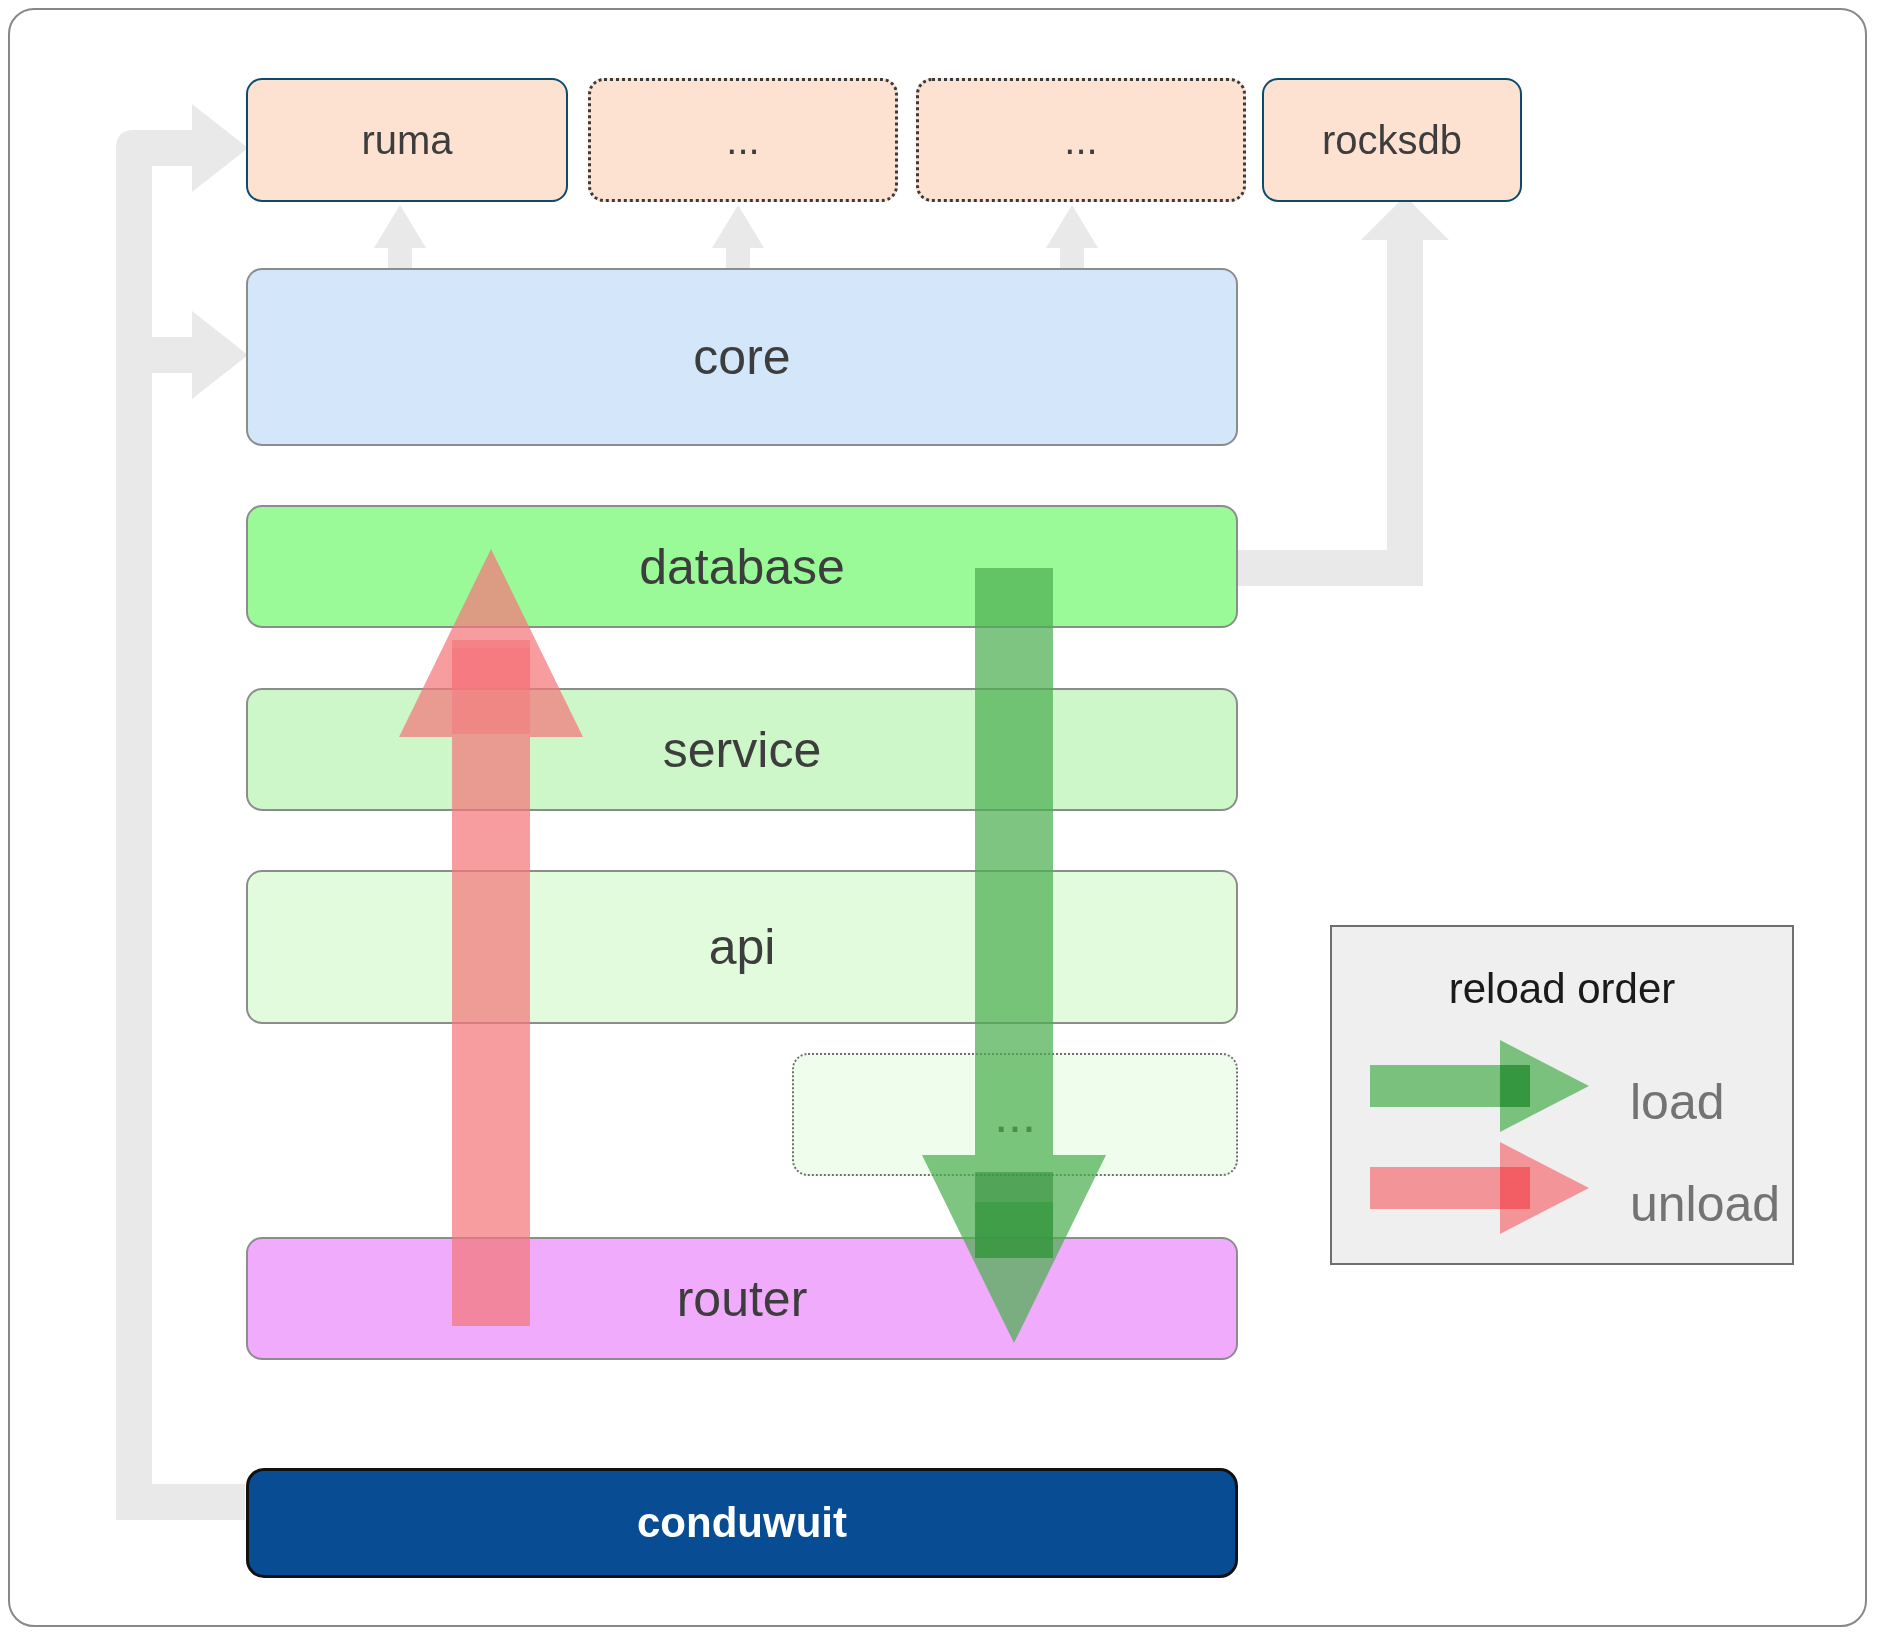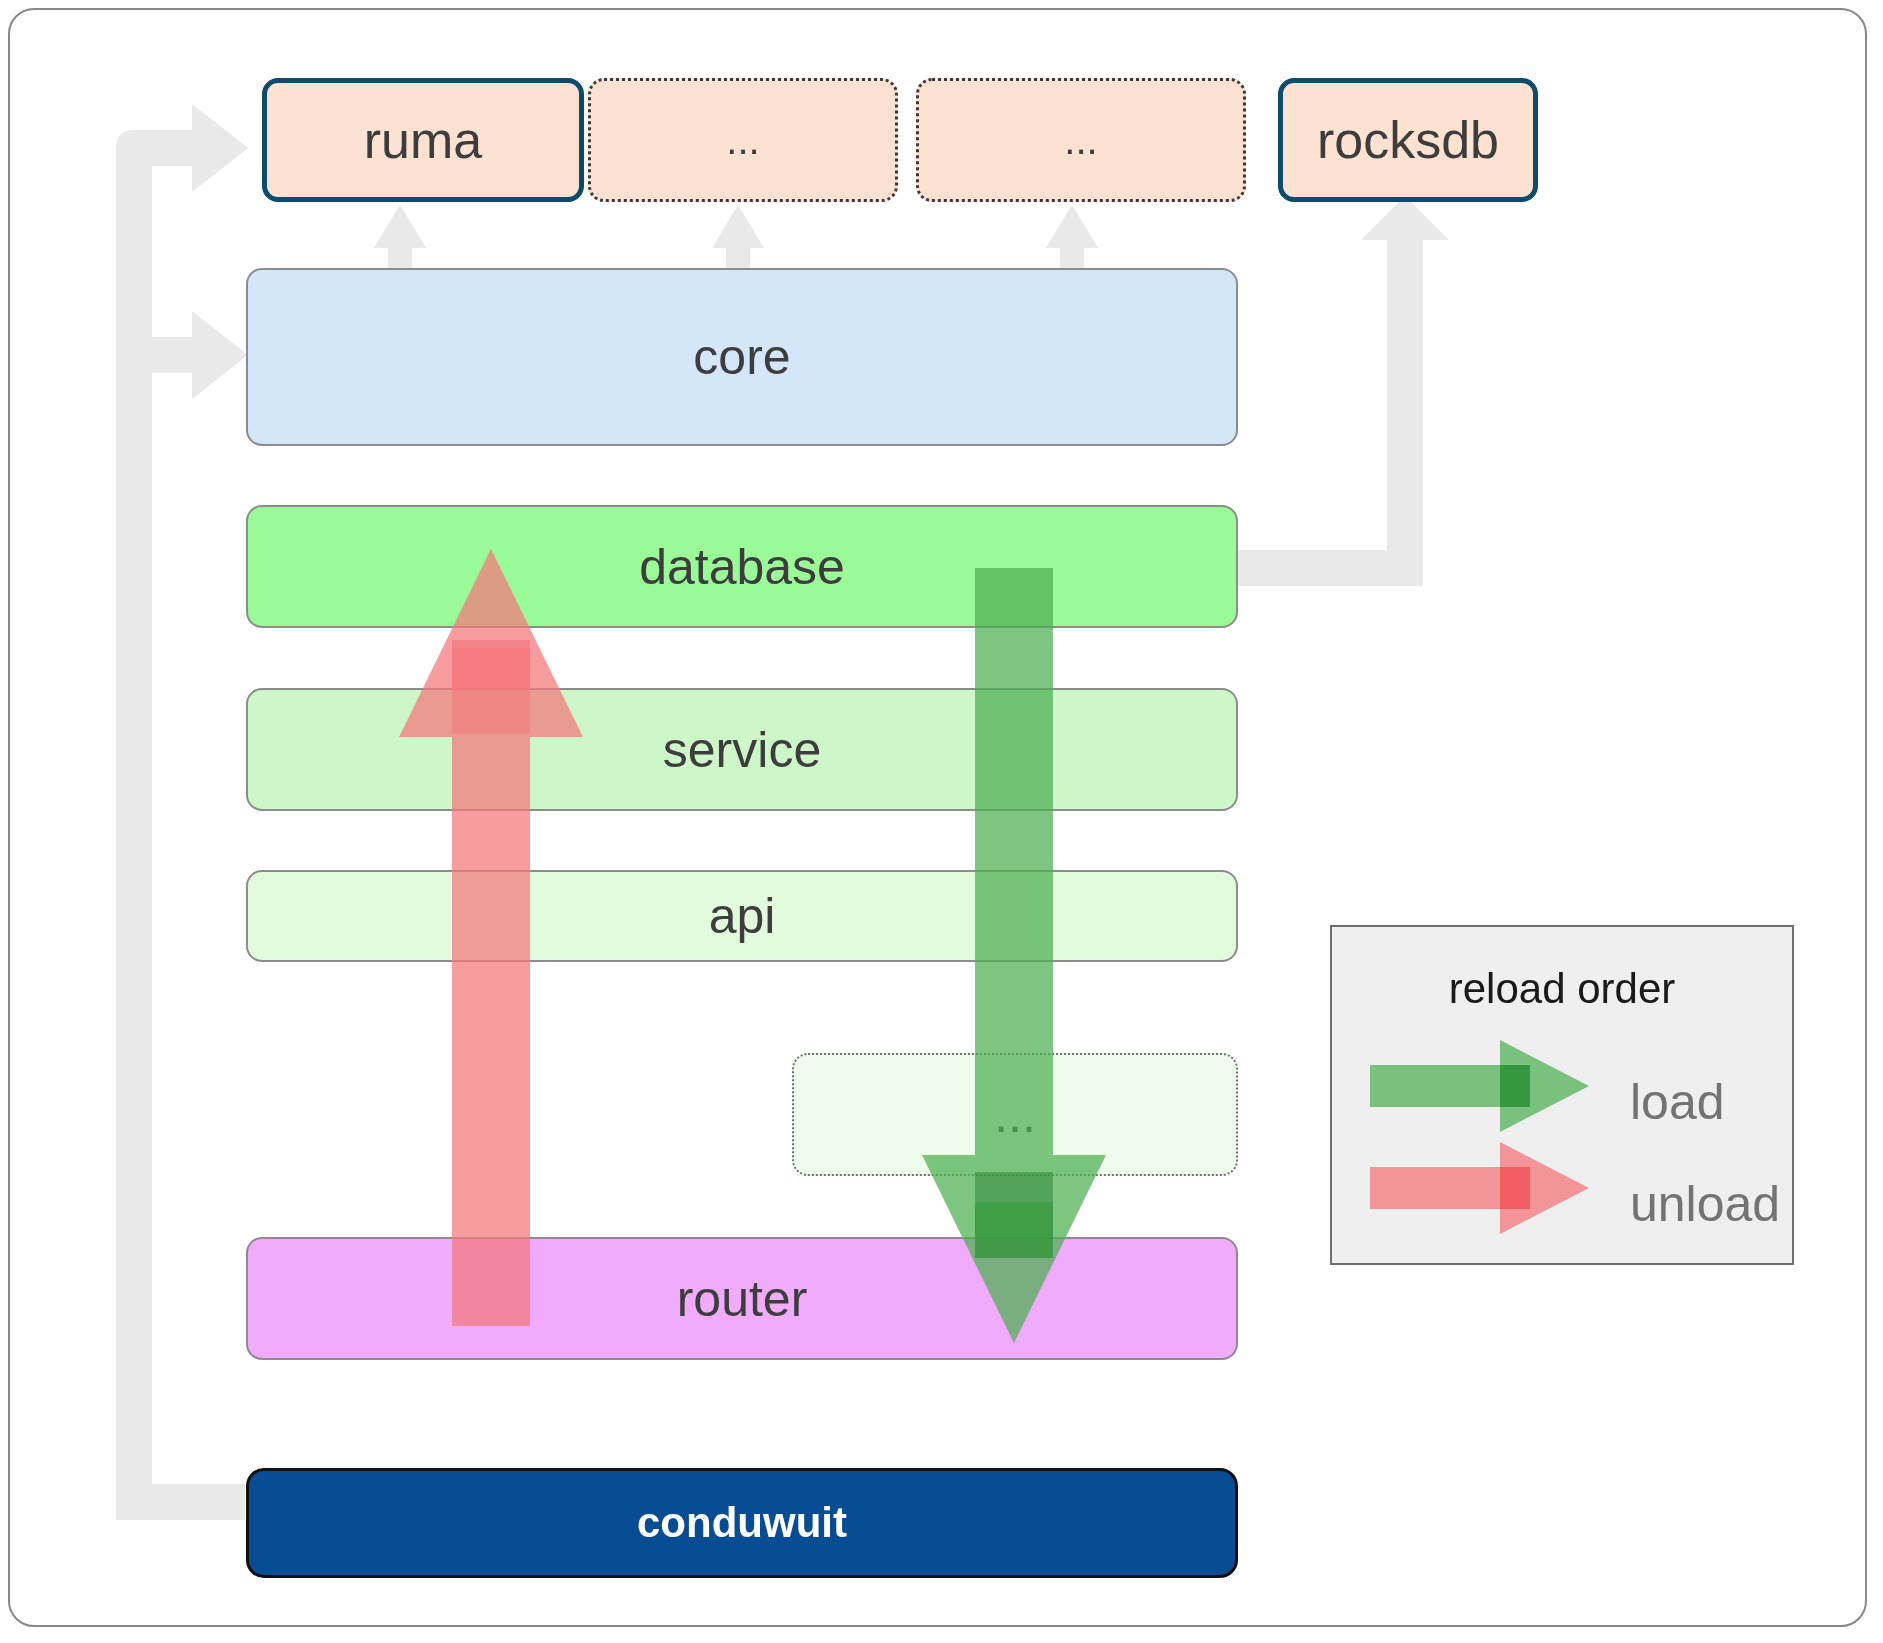--- a/index.html
+++ b/index.html
@@ -44,24 +44,23 @@
     align-items: center;
     justify-content: center;
     border-radius: 14px;
     color: #3d3d3d;
     font-size: 50px;
     font-family: "Liberation Sans", sans-serif;
     text-align: center;
   }
   .node-dep {
     background: #fde2d1;
-    border: 5px solid #0c4a6e;
-    border-radius: 16px;
-    font-size: 52px;
-    margin-left: 16px;
+    border: 2px solid #0c4a6e;
+    border-radius: 16px;
+    font-size: 40px;
   }
   .node-dep-dotted {
     background: #fde2d1;
     border: 3px dotted #3a3a3a;
     border-radius: 16px;
     font-size: 40px;
   }
   .node-core {
     background: #d4e6fa;
     border: 2px solid #8c8c8c;
@@ -198,21 +197,21 @@
   </div>
 
   <div class="node node-database" style="left:246px; top:505px; width:992px; height:123px;">
     <span>database</span>
   </div>
 
   <div class="node node-service" style="left:246px; top:688px; width:992px; height:123px;">
     <span>service</span>
   </div>
 
-  <div class="node node-api" style="left:246px; top:870px; width:992px; height:92px;">
+  <div class="node node-api" style="left:246px; top:870px; width:992px; height:154px;">
     <span>api</span>
   </div>
 
 
   <div class="node node-ellipsis-green" style="left:792px; top:1053px; width:446px; height:123px;">
     <span>...</span>
   </div>
 
   <div class="node node-router" style="left:246px; top:1237px; width:992px; height:123px;">
     <span>router</span>

